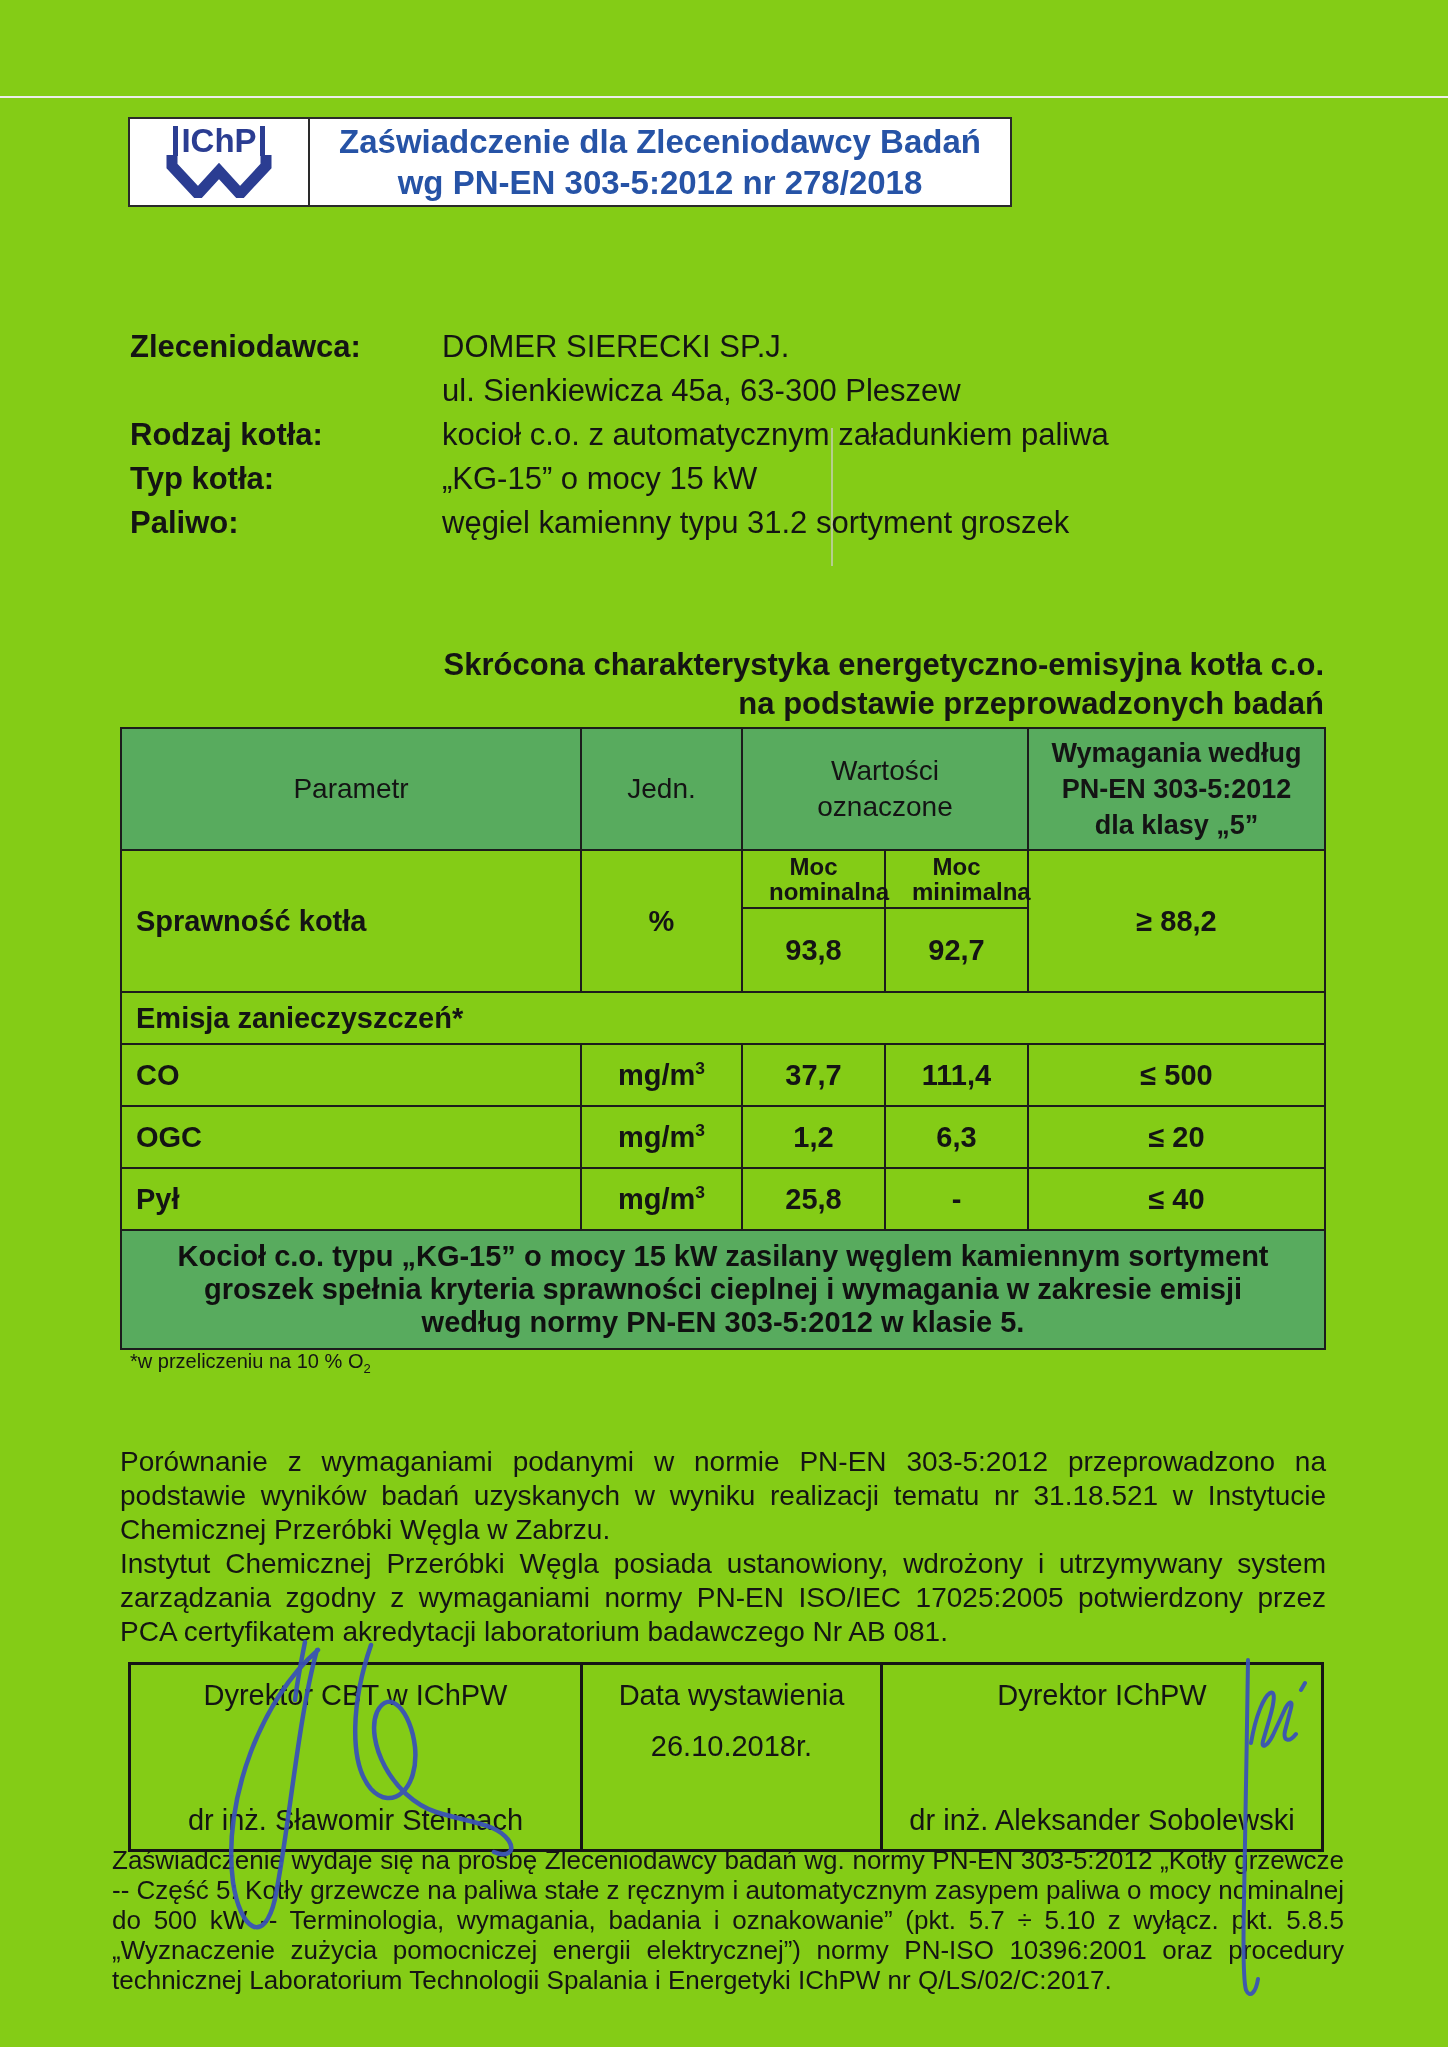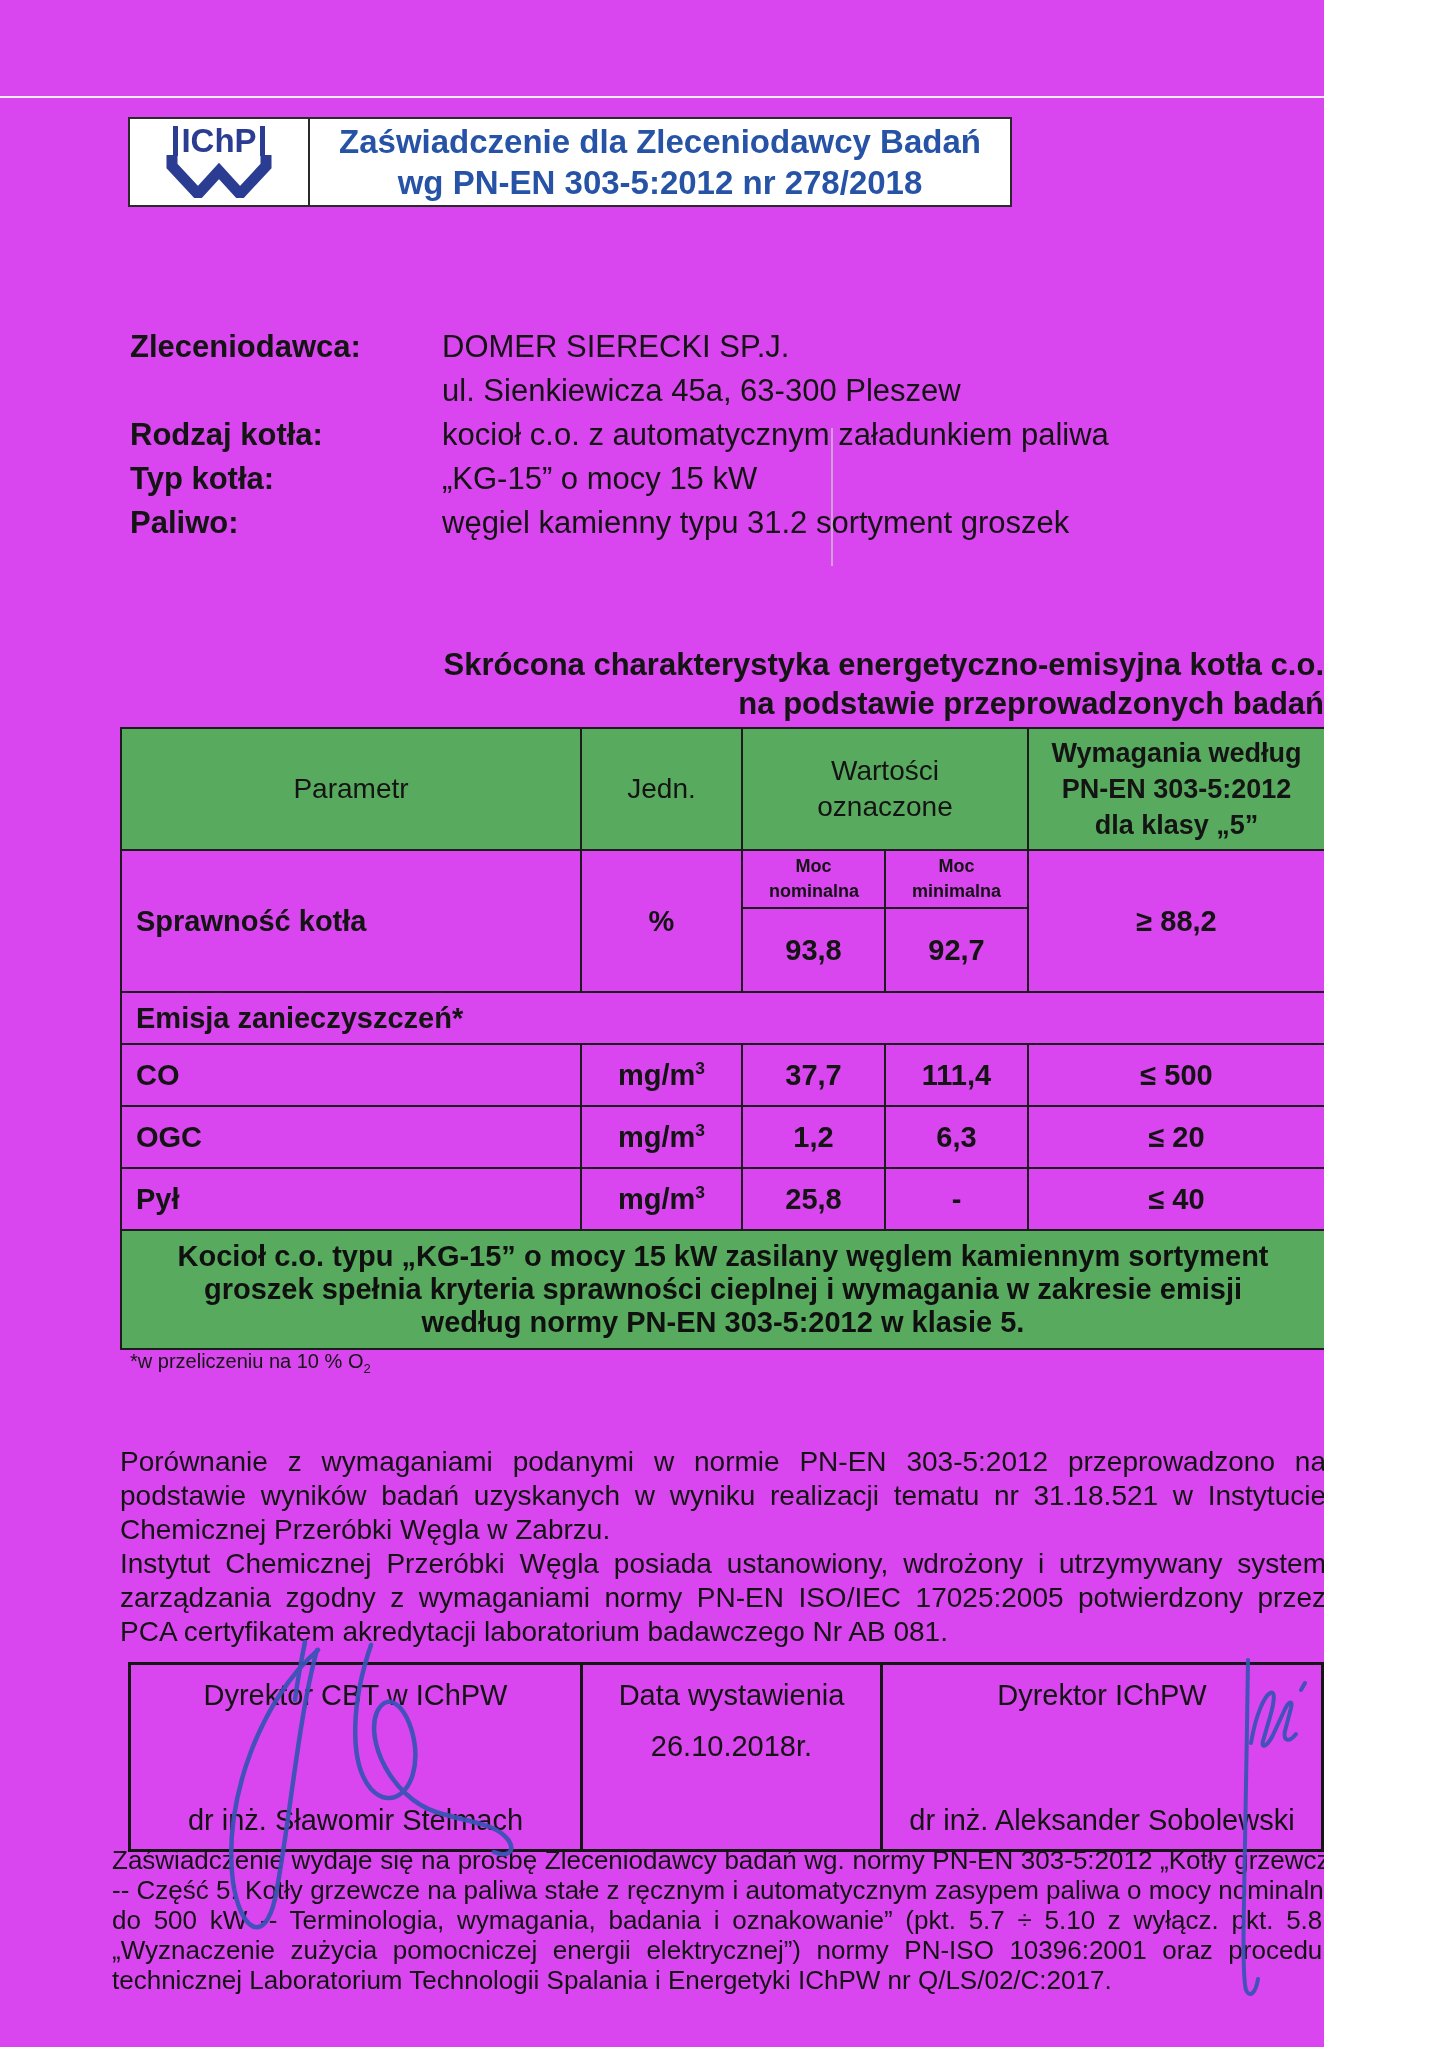--- a/index.html
+++ b/index.html
@@ -1,19 +1,19 @@
 <!DOCTYPE html>
 <html><head>
 <meta charset="utf-8">
 <style>
   html,body{margin:0;padding:0;background:#ffffff;}
   .page{
     position:relative;
-    width:1324px;height:2047px;
-    background:#d946ef;
+    width:1448px;height:2047px;
+    background:#84cc16;
     font-family:"Liberation Sans", sans-serif;
     color:#141414;
     overflow:hidden;
   }
   
   .scan-band{position:absolute;left:0;top:96px;width:100%;height:2px;background:#ececec;}
   .scan-line{position:absolute;left:831px;top:428px;width:2px;height:138px;background:#cfcfcf;opacity:.65;}
 
   
   .hdr-box{
@@ -44,21 +44,21 @@
     position:absolute;left:120px;top:727px;width:1204px;
     border-collapse:collapse;table-layout:fixed;
     font-size:29px;
   }
   table.main td{border:2px solid #1c1c1c;box-sizing:border-box;}
   .green{background:#58ab5e;}
   .th-cell{text-align:center;vertical-align:middle;font-size:28px;line-height:36px;}
   .th-req{font-weight:bold;font-size:27px;line-height:36px;text-align:center;vertical-align:middle;}
   .c{text-align:center;vertical-align:middle;font-weight:bold;}
   .l{text-align:left;vertical-align:middle;font-weight:bold;padding-left:14px;}
-  .sub-h{font-weight:bold;font-size:18px;line-height:25px;text-align:center;vertical-align:middle;padding:2px 26px;}
+  .sub-h{font-weight:bold;font-size:24px;line-height:25px;text-align:center;vertical-align:middle;padding:2px 26px;}
   .concl{
     font-weight:bold;font-size:29px;line-height:33px;text-align:center;
     padding:9px 44px;color:#101010;
   }
   sup{font-size:60%;}
   sub{font-size:65%;}
 
   .footnote{position:absolute;left:130px;top:1350px;font-size:20px;}
 
   

